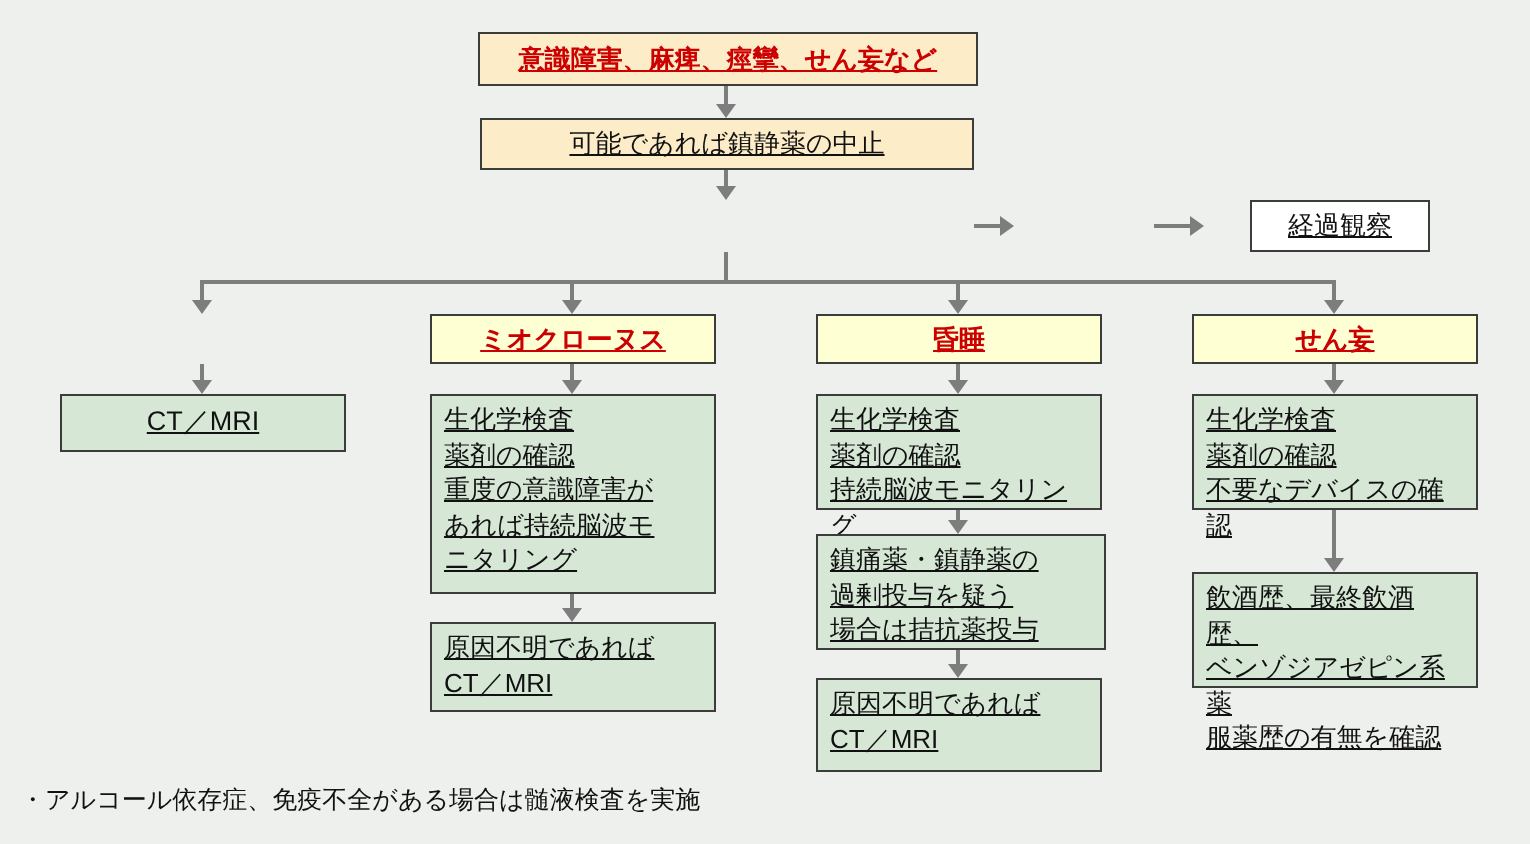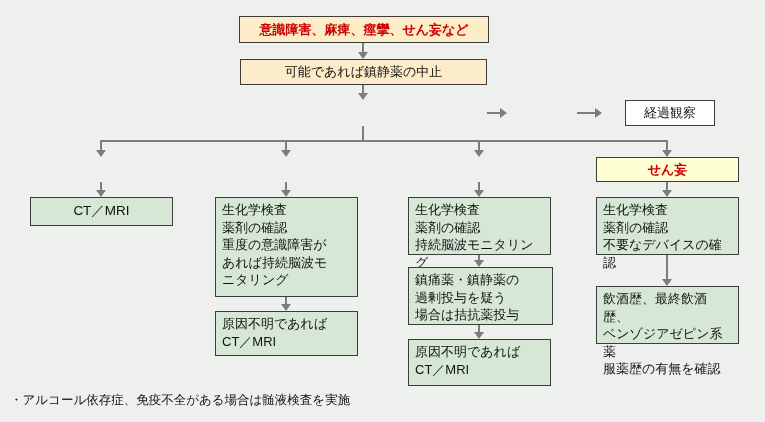--- a/index.html
+++ b/index.html
@@ -6,21 +6,21 @@
   html,body { background:#fff; }
   body { font-family:"Liberation Sans","DejaVu Sans",sans-serif; }
   .canvas {
     position:relative; width:765px; height:422px;
     background:var(--bg,#eef0ed); overflow:hidden;
   }
   .box {
     position:absolute; border:1px solid #3c3c3c;
     font-size:13px; color:#111; background:#fff;
     display:flex; align-items:center; justify-content:center;
-    text-align:center; line-height:1.35;
+    text-align:center; line-height:1.35;text-decoration:underline;
   }
   .multi {
     align-items:flex-start; justify-content:flex-start;
     text-align:left; padding:3px 6px; white-space:pre-line;
   }
   .cream  { background:var(--cream,#fcecc8); }
   .yellow { background:var(--yellow,#ffffd4); }
   .green  { background:var(--green,#d6e7d6); }
   .white  { background:#ffffff; }
   .red    { color:var(--red,#cc0000); font-weight:bold; }
@@ -37,20 +37,22 @@
 </style>
 </head>
 <body>
 
 <div class="canvas">
 
   <div class="box cream red" style="left:239px;top:16px;width:250px;height:27px">意識障害、麻痺、痙攣、せん妄など</div>
   <div class="box cream" style="left:240px;top:59px;width:247px;height:26px">可能であれば鎮静薬の中止</div>
   <div class="box white" style="left:625px;top:100px;width:90px;height:26px">経過観察</div>
 
+  <div class="box yellow red" style="left:215px;top:157px;width:143px;height:25px">ミオクローヌス</div>
+  <div class="box yellow red" style="left:408px;top:157px;width:143px;height:25px">昏睡</div>
   <div class="box yellow red" style="left:596px;top:157px;width:143px;height:25px">せん妄</div>
 
   <div class="box green ct" style="left:30px;top:197px;width:143px;height:29px">CT／MRI</div>
 
   <div class="box green multi" style="left:215px;top:197px;width:143px;height:100px">生化学検査
 薬剤の確認
 重度の意識障害が
 あれば持続脳波モ
 ニタリング</div>
   <div class="box green multi" style="left:215px;top:311px;width:143px;height:45px">原因不明であれば

